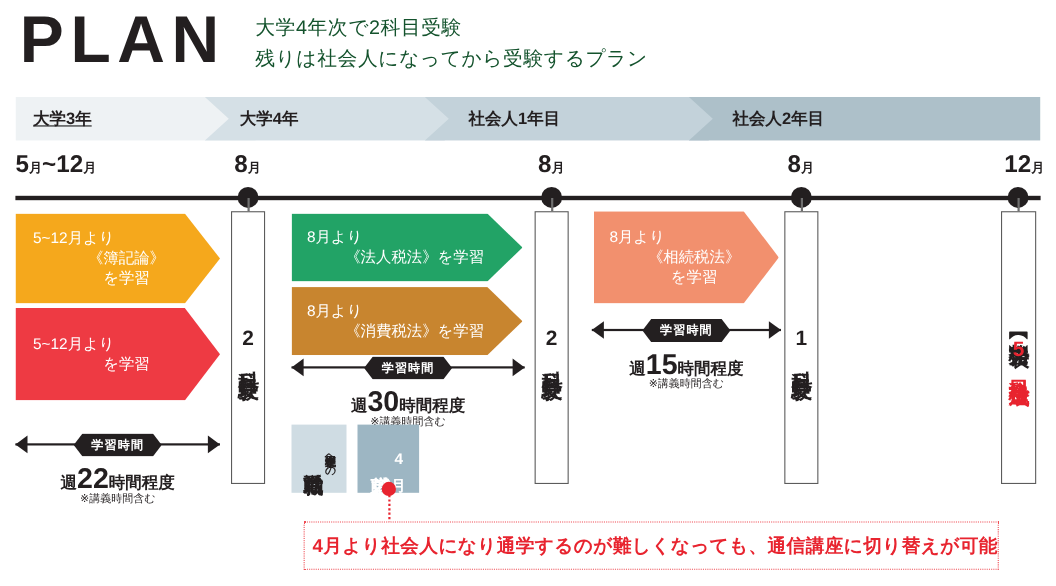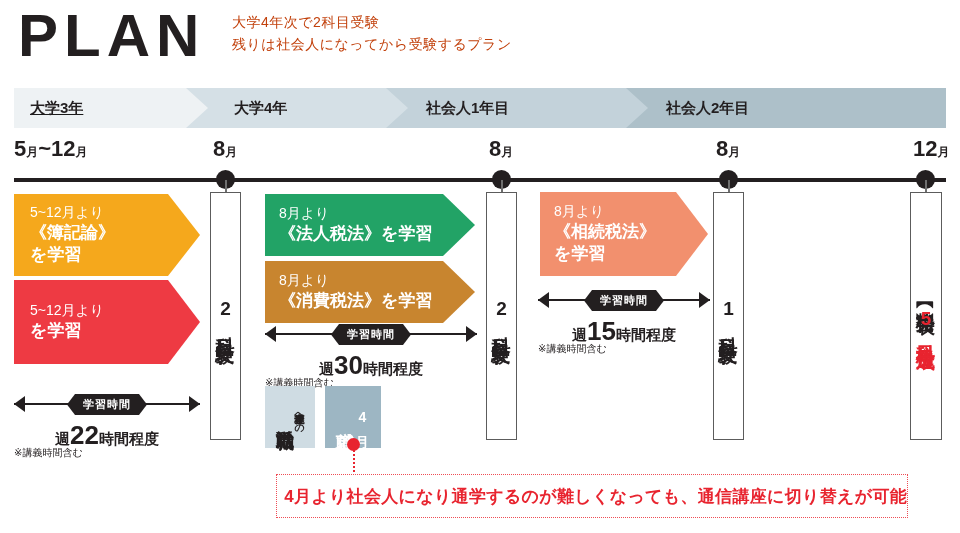--- a/index.html
+++ b/index.html
@@ -14,21 +14,21 @@
   .stage{position:absolute;left:0;top:0;width:960px;height:533px;}
 
   
   .plan-title{
     position:absolute;left:18px;top:6px;
     font-size:60px;font-weight:bold;letter-spacing:6px;
     color:#231f20;line-height:1;
   }
   .subtitle{
     position:absolute;left:232px;top:12px;
-    font-size:14px;line-height:1.55;color:#c2410c;
+    font-size:18px;line-height:1.55;color:#14532d;
     letter-spacing:0.5px;
   }
   .subtitle div{white-space:nowrap;}
 
   
   .band{position:absolute;left:14px;top:88px;width:932px;height:40px;}
   .seg{
     position:absolute;top:0;height:40px;
     display:flex;align-items:center;
   }
@@ -57,21 +57,21 @@
 
   
   .arrow{
     position:absolute;
     display:flex;flex-direction:column;justify-content:center;
     color:#ffffff;
     box-sizing:border-box;
   }
   .arrow .ln{white-space:nowrap;line-height:1.28;}
   .ln.sm{font-size:14px;}
-  .ln.bg{font-size:17px;font-weight:bold;}
+  .ln.bg{font-size:14px;font-weight:normal;text-align:center;}
 
   
   .vbox{
     position:absolute;background:#ffffff;border:1.5px solid #5c5c5c;
     box-sizing:border-box;
     display:flex;align-items:center;justify-content:center;
   }
   .vtext{
     writing-mode:vertical-rl;text-orientation:upright;
     font-size:19px;font-weight:bold;letter-spacing:3px;
@@ -97,21 +97,21 @@
     padding:3px 16px;letter-spacing:1px;white-space:nowrap;
     clip-path:polygon(8px 0,calc(100% - 8px) 0,100% 50%,calc(100% - 8px) 100%,8px 100%,0 50%);
   }
   .meter .main{
     position:absolute;top:28px;left:0;width:100%;text-align:center;
     font-weight:bold;color:#231f20;white-space:nowrap;
   }
   .meter .main .n{font-size:26px;}
   .meter .main .t{font-size:15px;}
   .meter .note{
-    position:absolute;top:54px;left:0;width:100%;
+    position:absolute;top:54px;left:0;width:100%;text-align:center;
     font-size:10px;color:#231f20;white-space:nowrap;
   }
 
   
   .jbox{
     position:absolute;display:flex;align-items:center;justify-content:center;
     box-sizing:border-box;
   }
   .jbox .jv{
     writing-mode:vertical-rl;text-orientation:upright;
@@ -145,21 +145,21 @@
   <div class="subtitle">
     <div>大学4年次で2科目受験</div>
     <div>残りは社会人になってから受験するプラン</div>
   </div>
 
   <div class="band">
     <div class="seg" style="left:0;width:240px;background:#eef2f4;clip-path:polygon(0 0,218px 0,240px 50%,218px 100%,0 100%);text-decoration:underline;">
       <span style="margin-left:16px">大学3年</span>
     </div>
     <div class="seg" style="left:172px;width:240px;background:#d5e0e6;clip-path:polygon(0 0,218px 0,240px 50%,218px 100%,0 100%,22px 50%);">
-      <span style="margin-left:48px">大学4年</span>
+      <span style="margin-left:32px">大学4年</span>
     </div>
     <div class="seg" style="left:372px;width:280px;background:#c3d2da;clip-path:polygon(0 0,258px 0,280px 50%,258px 100%,0 100%,22px 50%);">
       <span style="margin-left:40px">社会人1年目</span>
     </div>
     <div class="seg" style="left:612px;width:320px;background:#adc0c9;clip-path:polygon(0 0,320px 0,320px 100%,0 100%,22px 50%);">
       <span style="margin-left:40px">社会人2年目</span>
     </div>
   </div>
 
   <div class="tick-label" style="left:14px;top:136px;">

